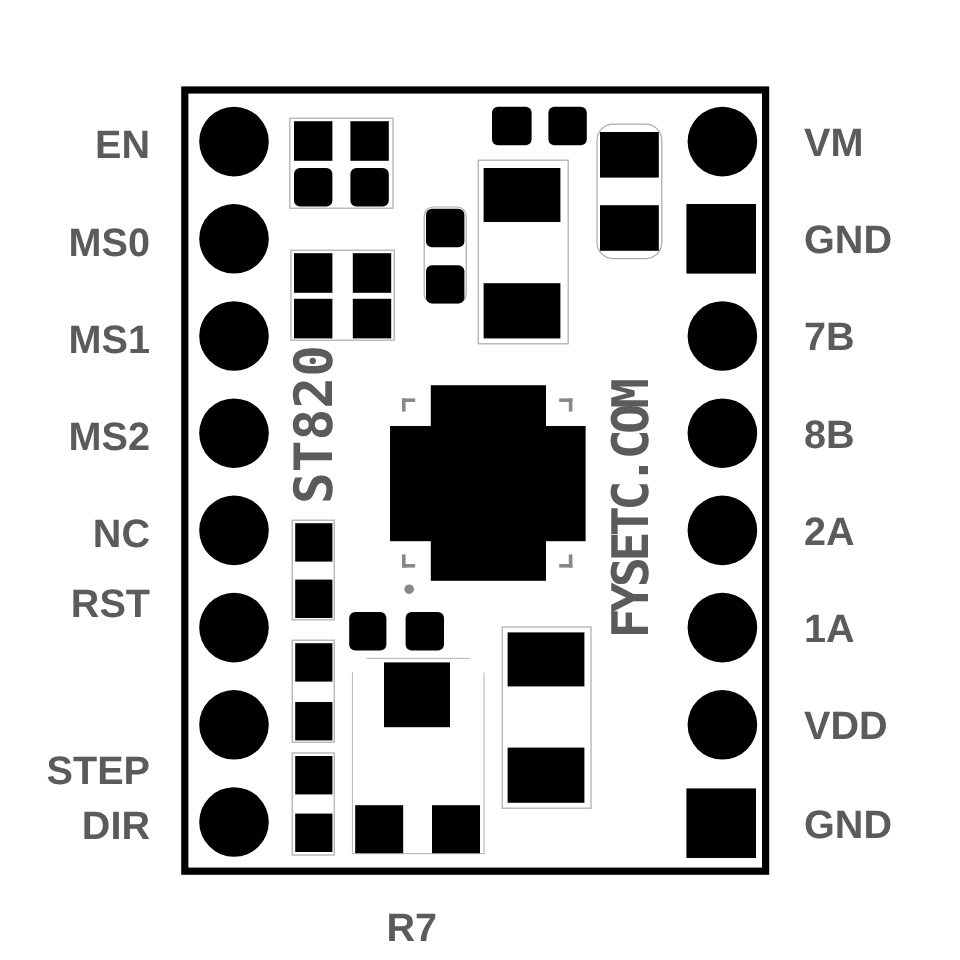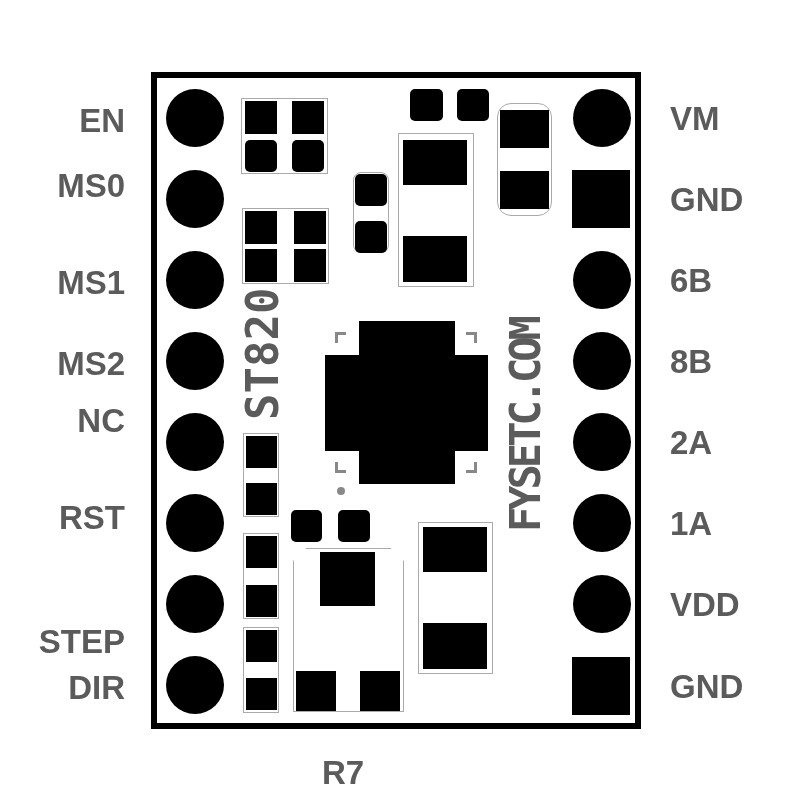--- a/index.html
+++ b/index.html
@@ -17,25 +17,25 @@
   .silk { position:absolute; font-weight:bold; color:#5b5b5b; line-height:1; white-space:nowrap; }
   .vert { transform-origin:left top; transform:rotate(-90deg); }
   .corner { position:absolute; width:8px; height:8px; border-color:#888; border-style:solid; border-width:0; }
 </style>
 </head>
 <body>
 
 <div class="board"></div>
 
 <div class="pin-label left" style="top:104px">EN</div>
-<div class="pin-label left" style="top:169px">MS0</div>
+<div class="pin-label left" style="top:185px">MS0</div>
 <div class="pin-label left" style="top:266px">MS1</div>
 <div class="pin-label left" style="top:347px">MS2</div>
-<div class="pin-label left" style="top:404px">NC</div>
-<div class="pin-label left" style="top:501px">RST</div>
+<div class="pin-label left" style="top:428px">NC</div>
+<div class="pin-label left" style="top:486px">RST</div>
 <div class="pin-label left" style="top:625px">STEP</div>
 <div class="pin-label left" style="top:671px">DIR</div>
 
 <div class="pad-round" style="left:166px;top:89px"></div>
 <div class="pad-round" style="left:166px;top:170px"></div>
 <div class="pad-round" style="left:166px;top:251px"></div>
 <div class="pad-round" style="left:166px;top:332px"></div>
 <div class="pad-round" style="left:166px;top:413px"></div>
 <div class="pad-round" style="left:166px;top:494px"></div>
 <div class="pad-round" style="left:166px;top:575px"></div>
@@ -45,21 +45,21 @@
 <div class="pad-square" style="left:572px;top:170px"></div>
 <div class="pad-round" style="left:573px;top:251px"></div>
 <div class="pad-round" style="left:573px;top:332px"></div>
 <div class="pad-round" style="left:573px;top:413px"></div>
 <div class="pad-round" style="left:573px;top:494px"></div>
 <div class="pad-round" style="left:573px;top:575px"></div>
 <div class="pad-square" style="left:572px;top:657px"></div>
 
 <div class="pin-label right" style="top:102px">VM</div>
 <div class="pin-label right" style="top:183px">GND</div>
-<div class="pin-label right" style="top:264px">6B</div>
+<div class="pin-label right" style="top:264px">7B</div>
 <div class="pin-label right" style="top:345px">8B</div>
 <div class="pin-label right" style="top:426px">2A</div>
 <div class="pin-label right" style="top:507px">1A</div>
 <div class="pin-label right" style="top:588px">VDD</div>
 <div class="pin-label right" style="top:670px">GND</div>
 
 <div class="outline" style="left:241px;top:98px;width:87px;height:76px"></div>
 <div class="smd" style="left:245px;top:101px;width:32px;height:33px"></div>
 <div class="smd" style="left:292px;top:101px;width:32px;height:33px"></div>
 <div class="smd rr" style="left:245px;top:140px;width:32px;height:32px"></div>

